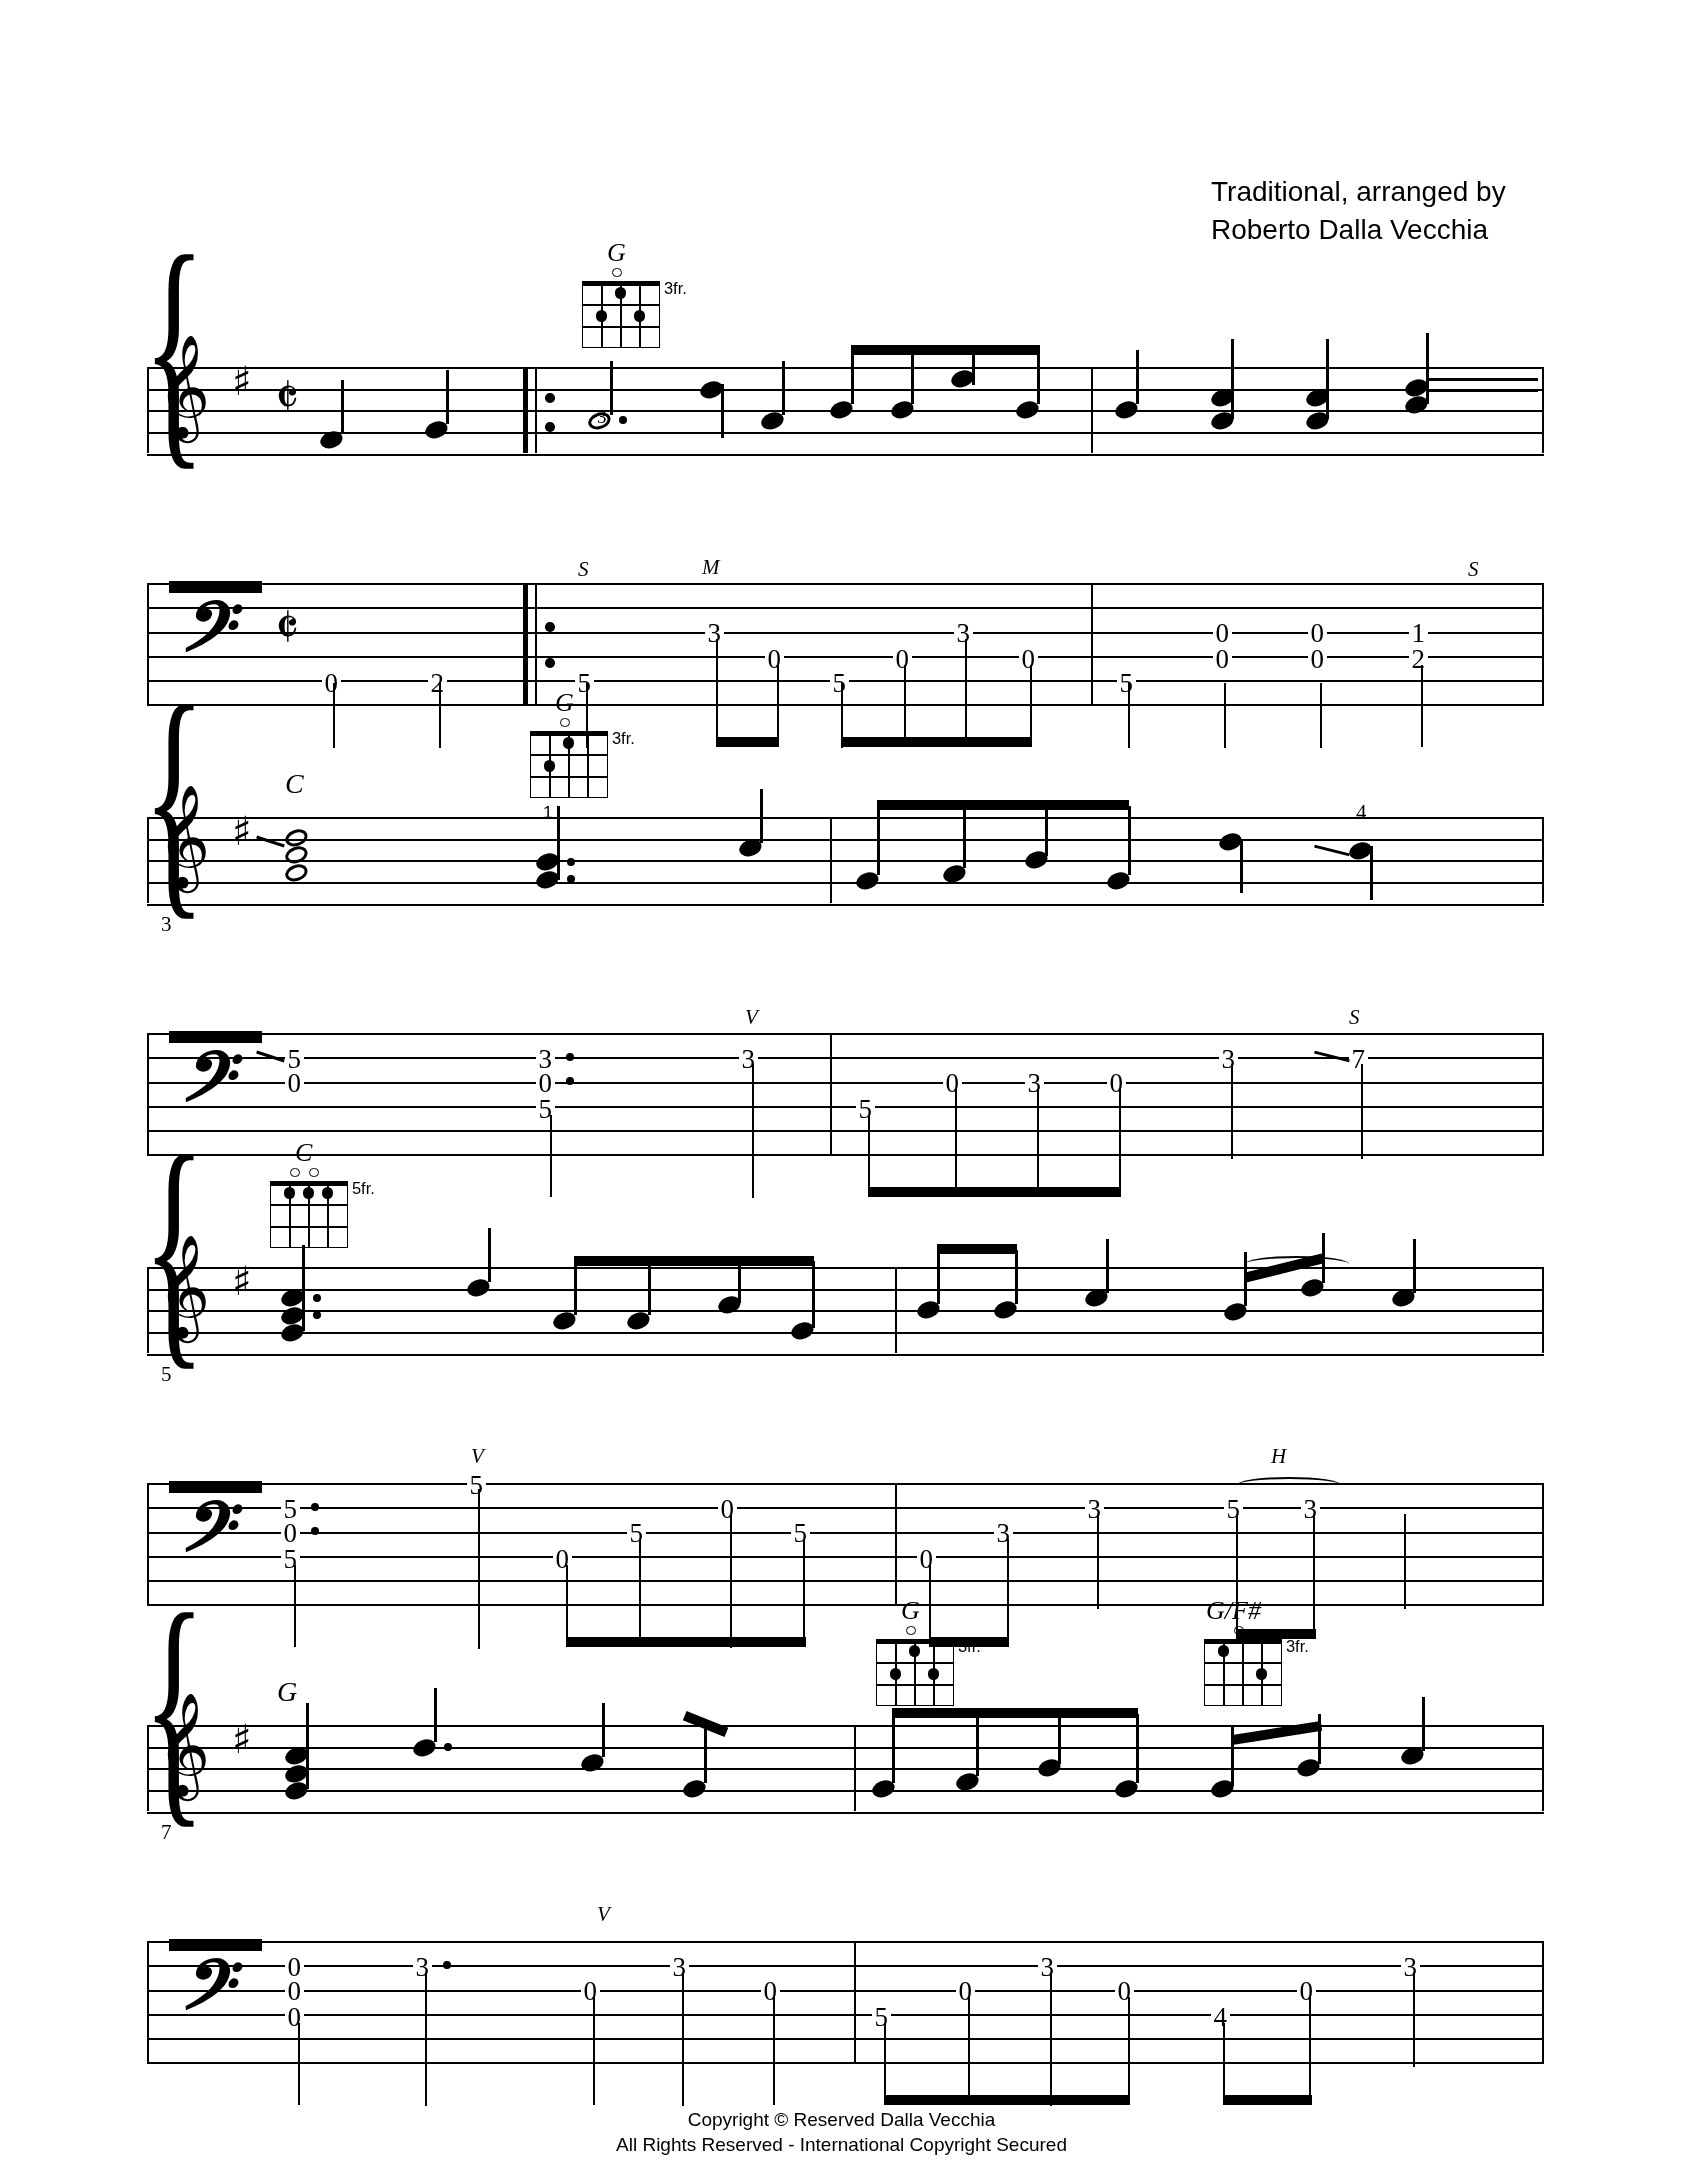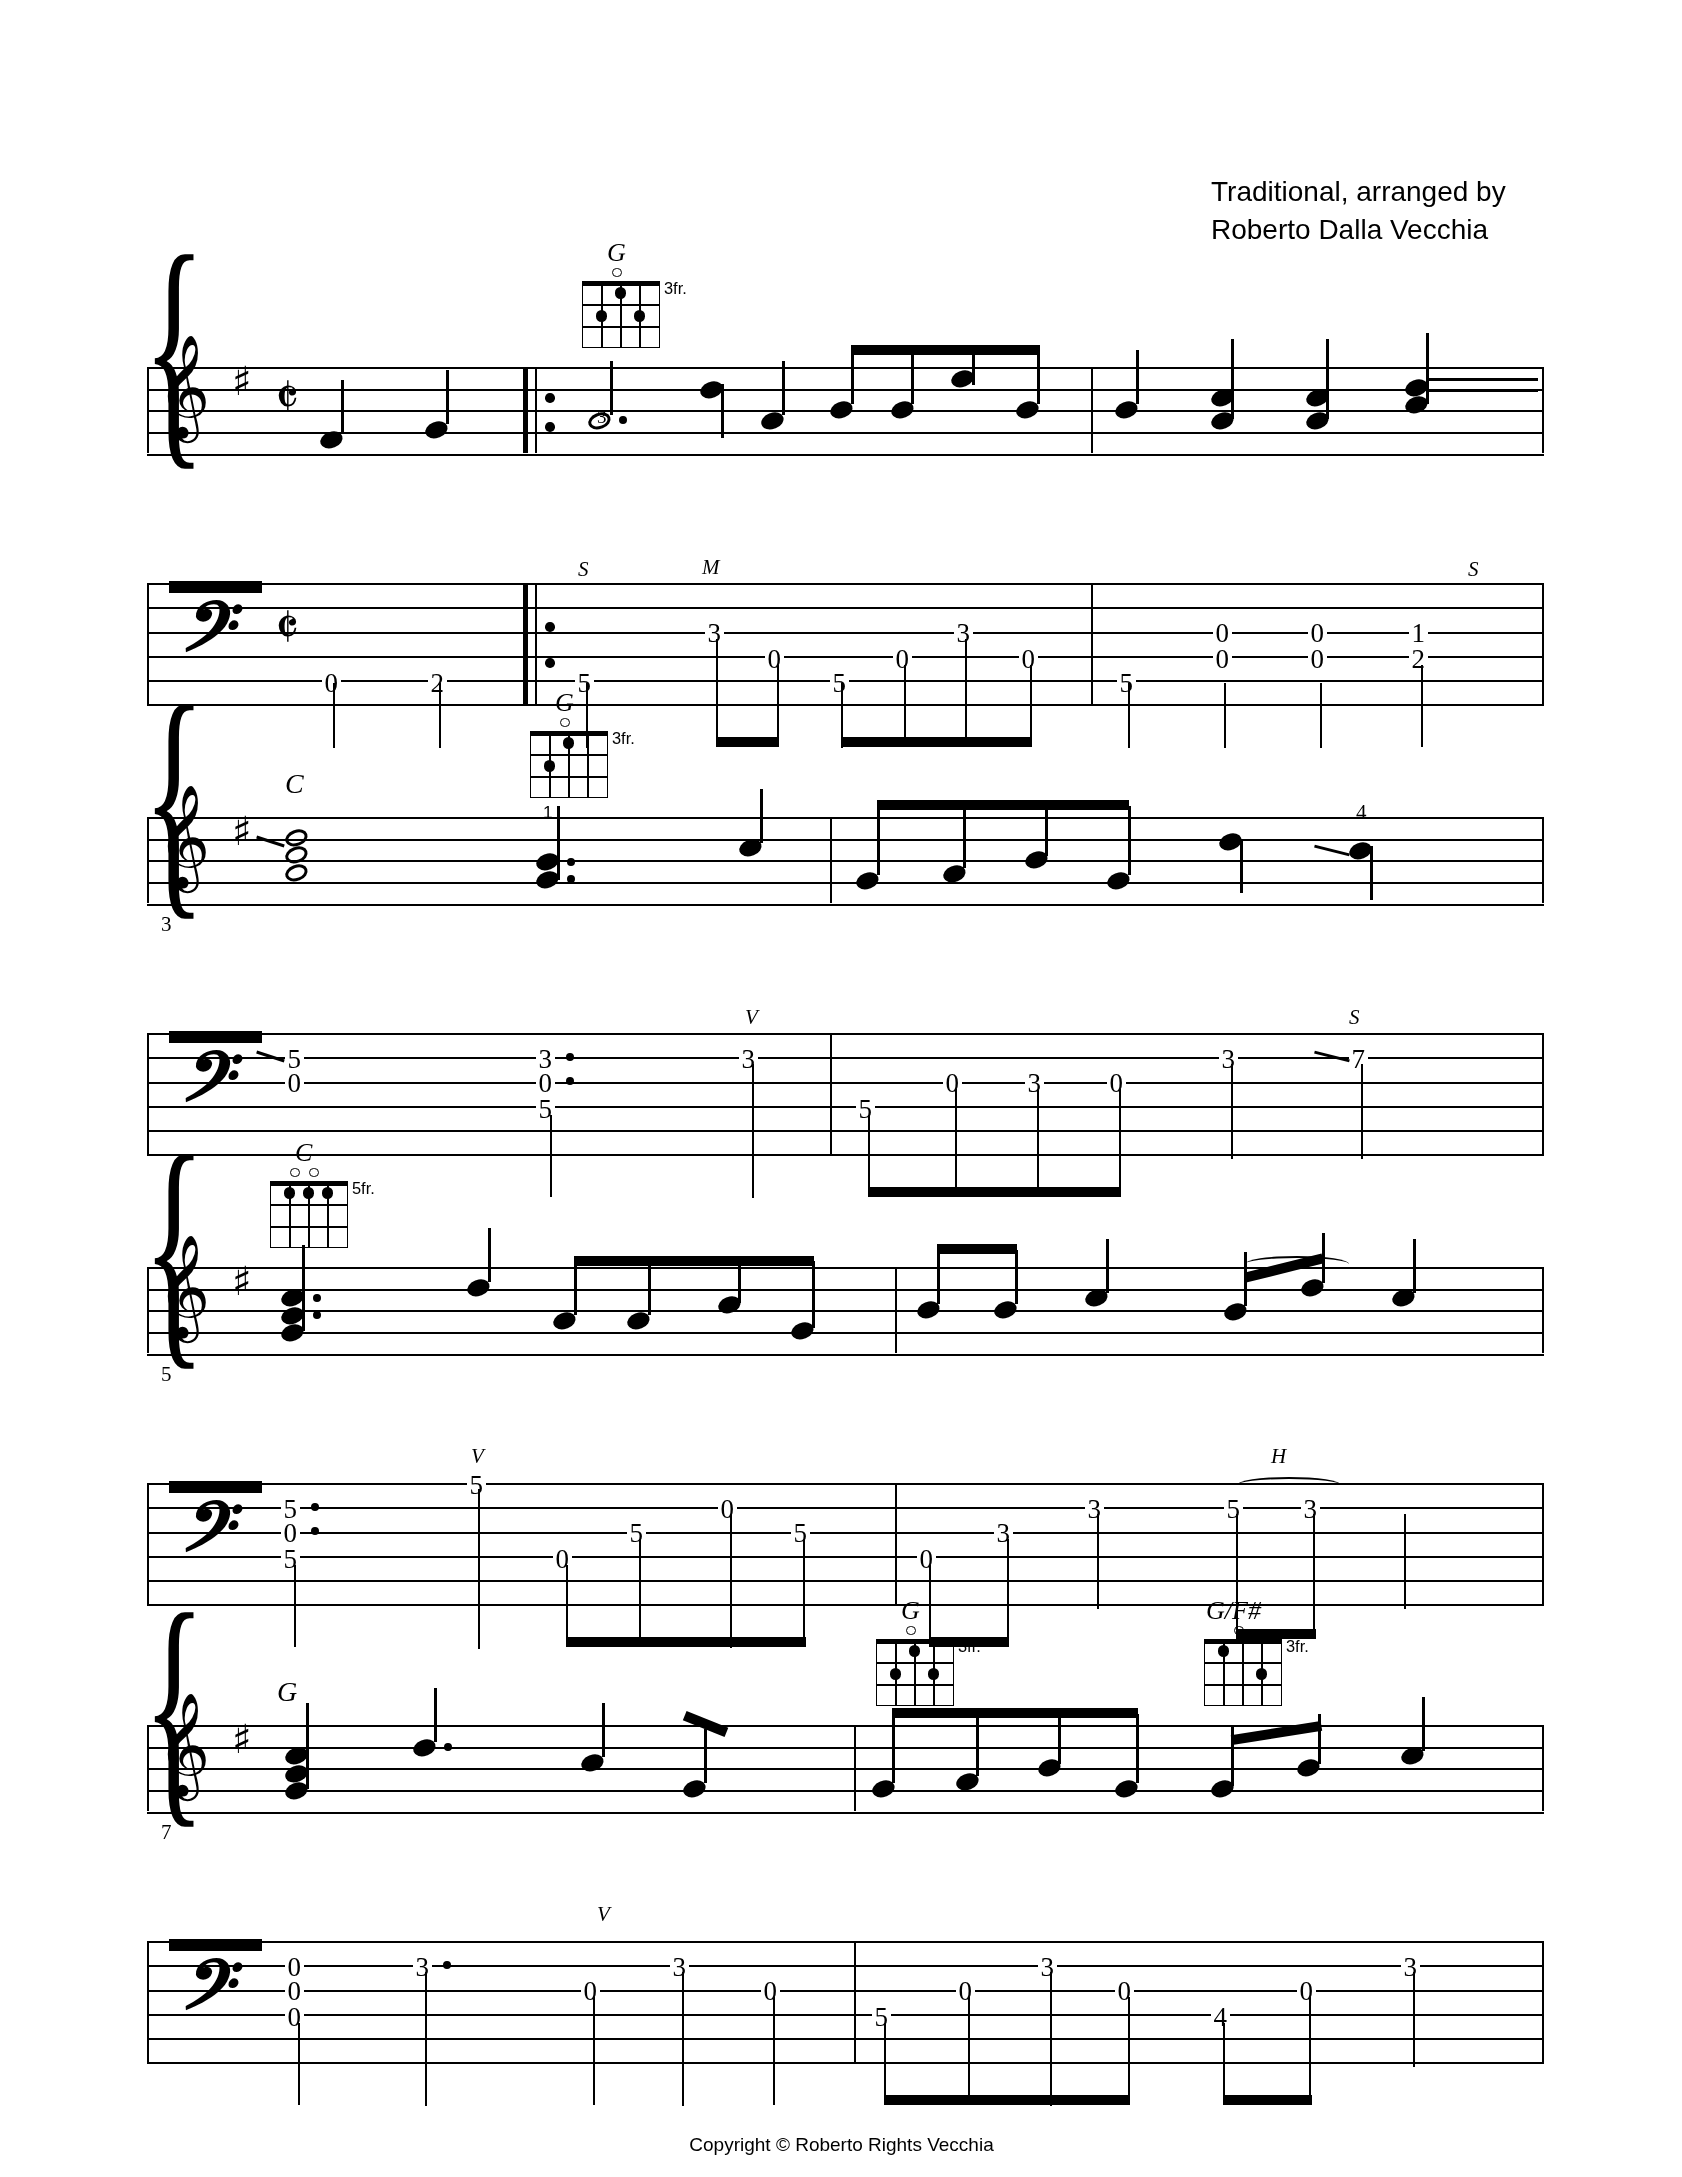--- a/index.html
+++ b/index.html
@@ -703,17 +703,18 @@
       <div class="vline" style="left:1223px;top:406px;height:82px;"></div>
       <div class="vline" style="left:1309px;top:380px;height:108px;"></div>
       <div class="beam" style="left:1223px;top:478px;width:89px;"></div>
       <div class="vline" style="left:1413px;top:355px;height:95px;"></div>
 
       <div class="tabmark" style="left:597px;top:285px;">V</div>
     </div>
   </div>
 
   <div class="copyright">
-    <div>Copyright © Roberto Rights Vecchia</div>
+    <div>Copyright © Reserved Dalla Vecchia</div>
+    <div>All Rights Reserved - International Copyright Secured</div>
   </div>
 
 </div>
 
 
 </body></html>

